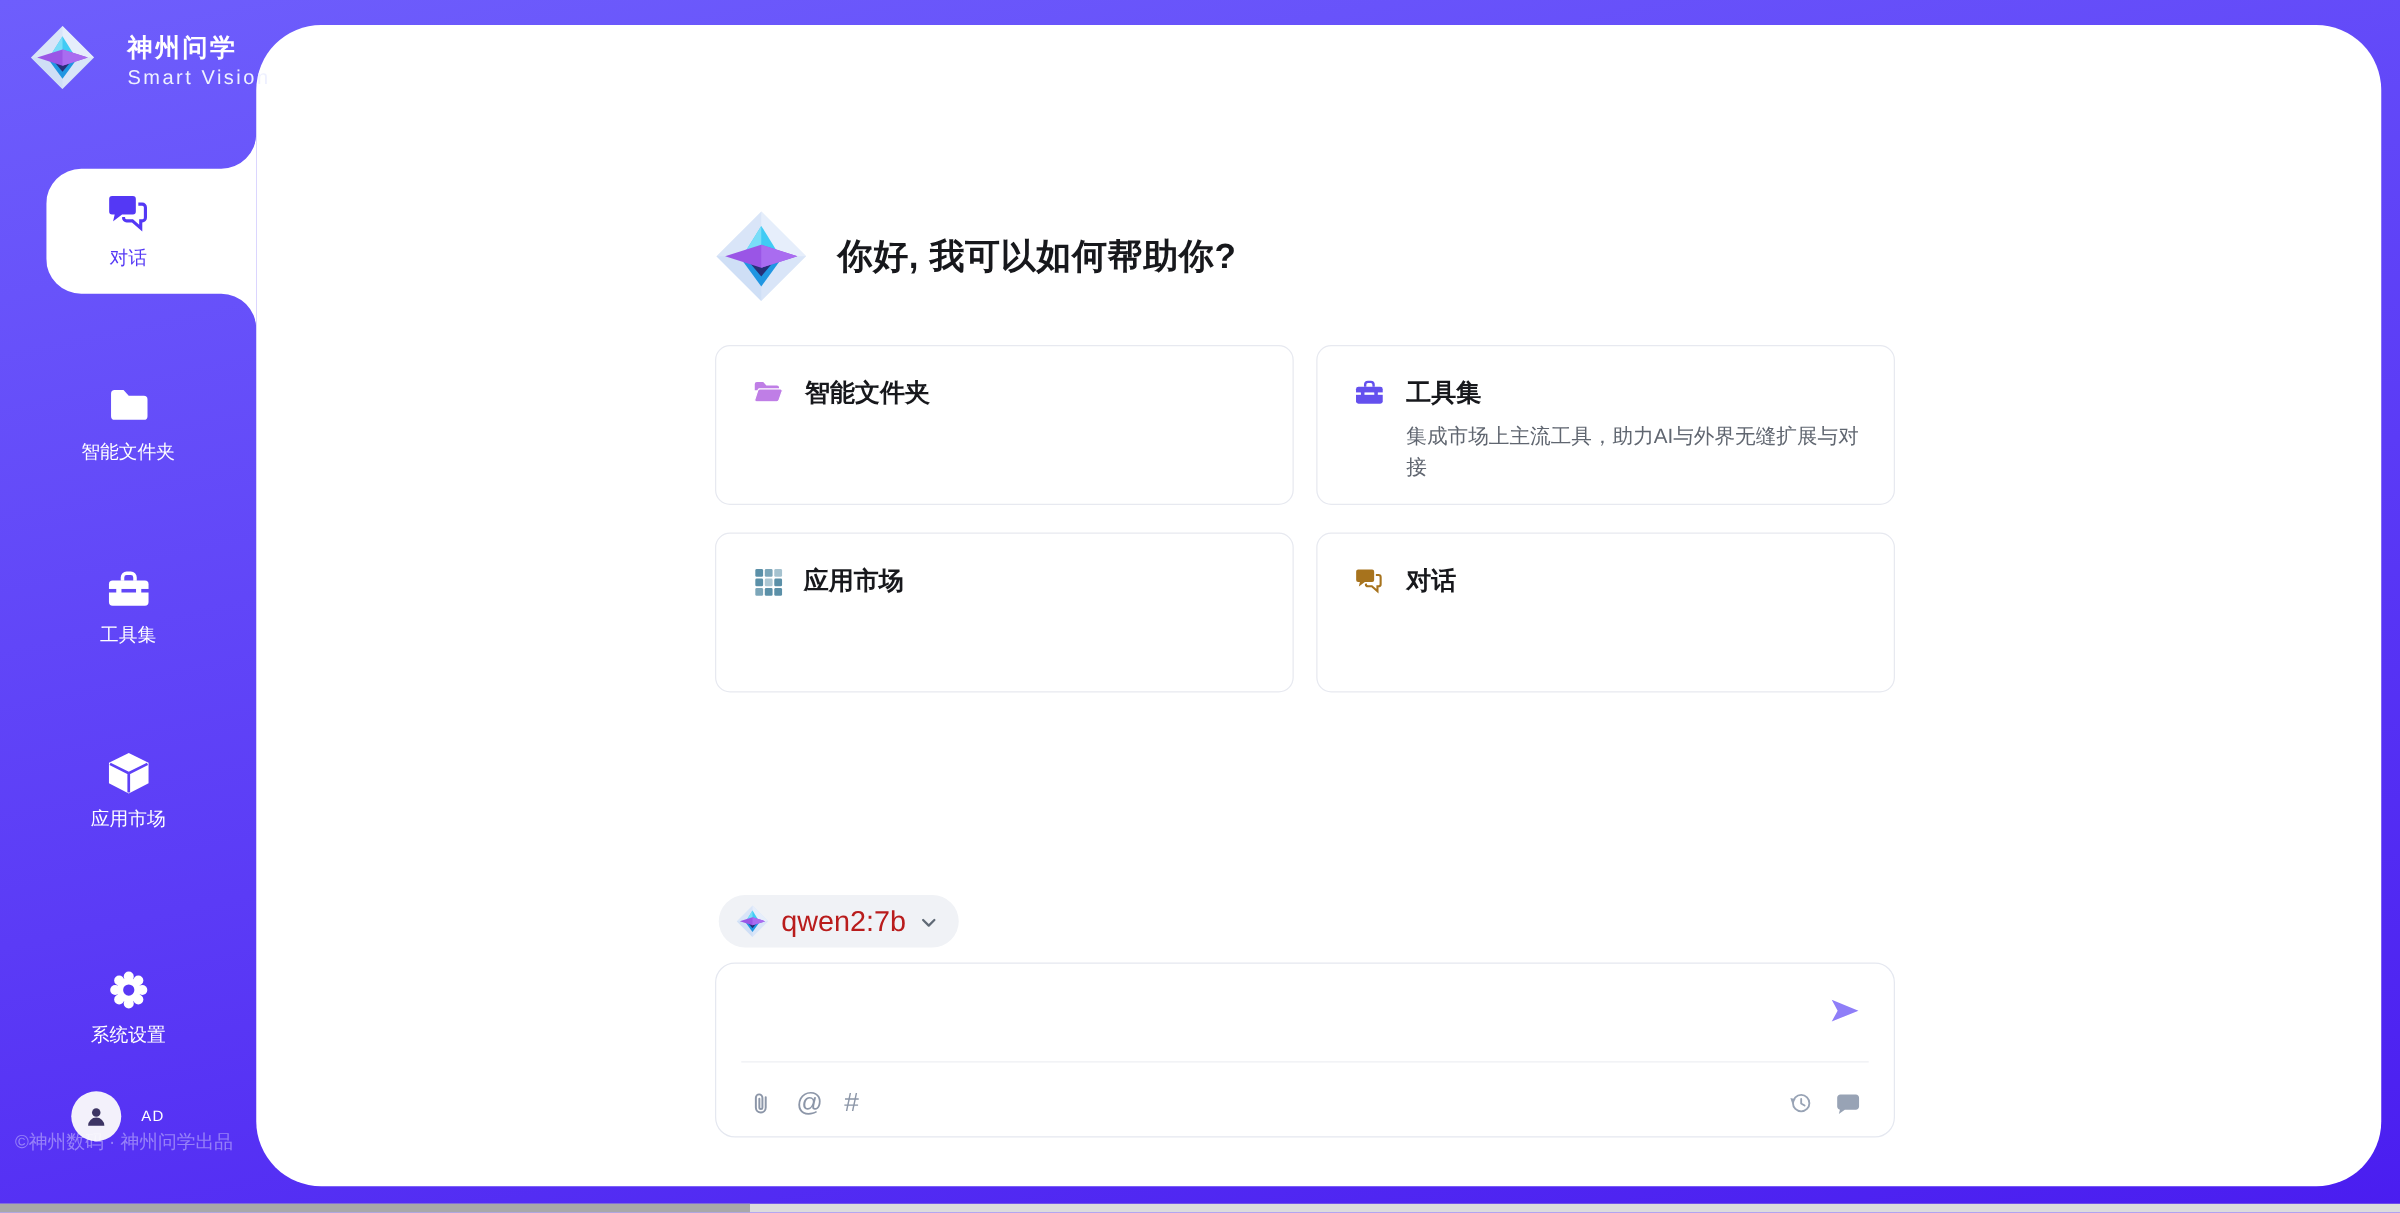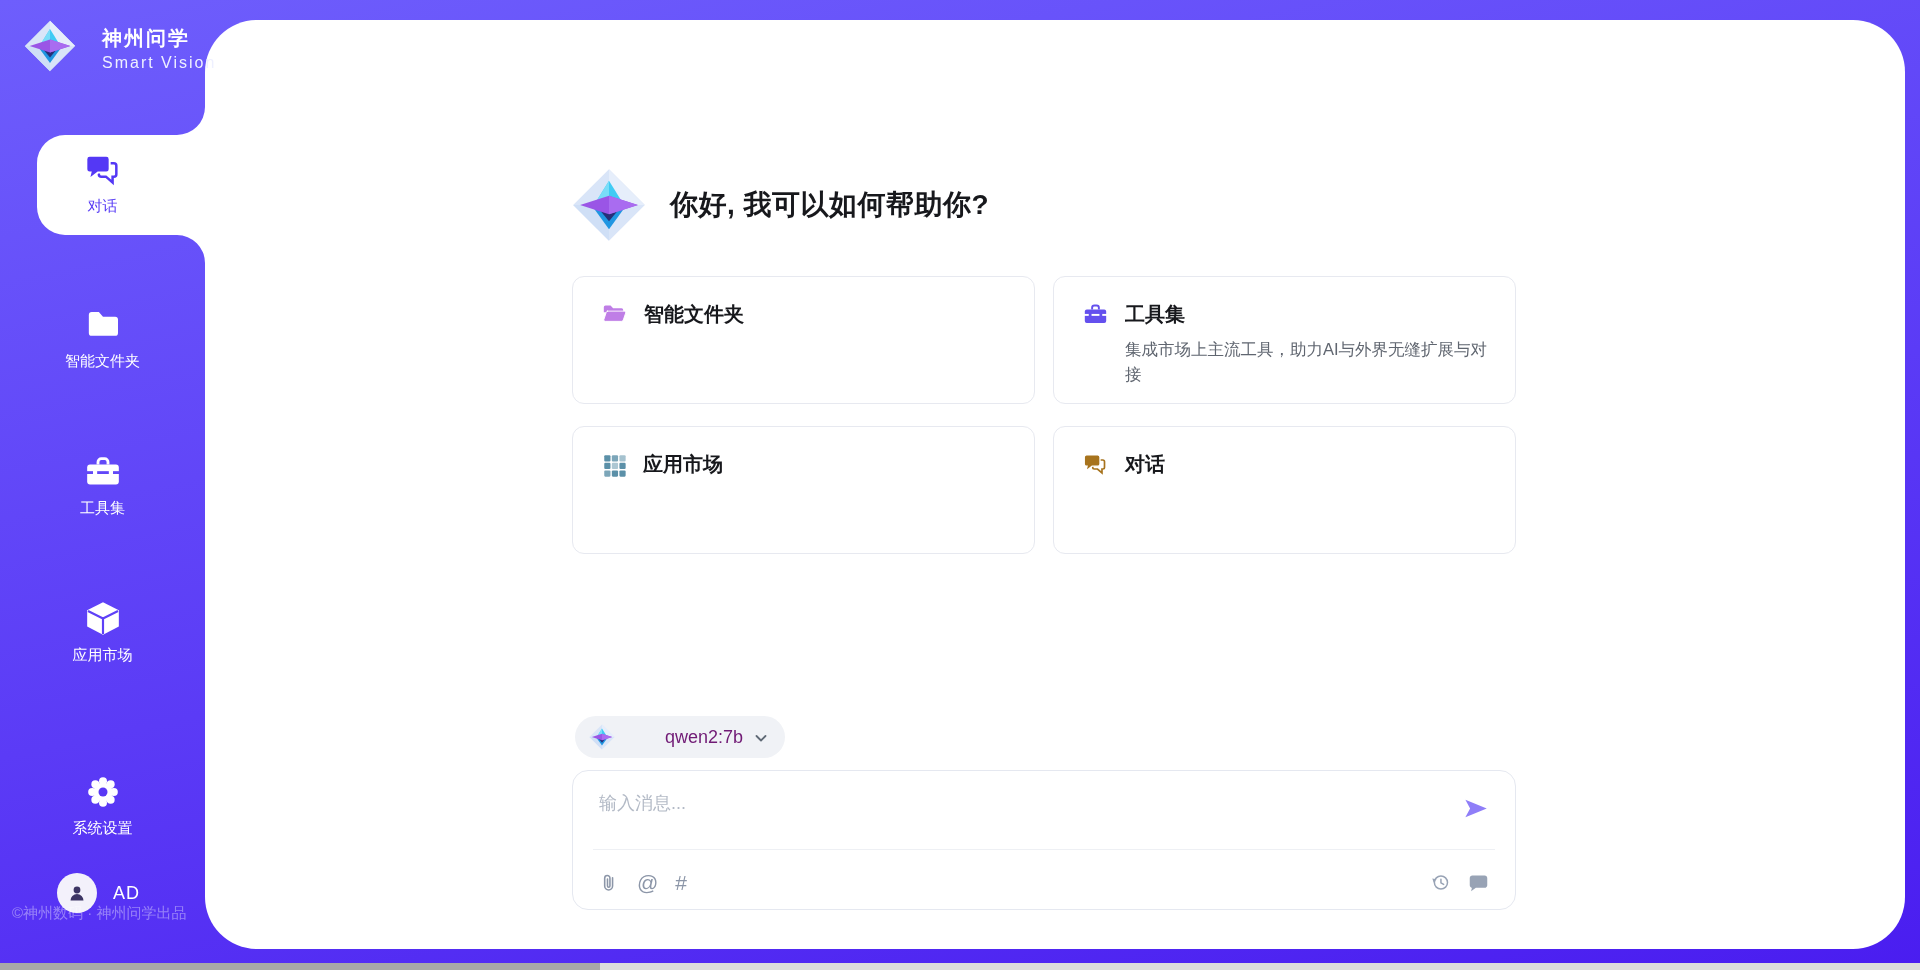--- a/index.html
+++ b/index.html
@@ -21,40 +21,40 @@
   .active-tab-svg { position:absolute; left:37px; top:107px; z-index:1; }
   .nav-item {
     position:absolute; left:0; width:205px; display:flex; flex-direction:column;
     align-items:center; gap:7px; color:#fff; cursor:pointer; z-index:2;
   }
   .nav-item .nav-label { font-size:15px; }
   .nav-item.active { color:var(--c-accent,#5438f5); }
   .nav-item.active .nav-label { font-weight:500; }
   .user-chip { position:absolute; left:57px; top:873px; display:flex; align-items:center; gap:16px; z-index:2; cursor:pointer; }
   .avatar { width:40px; height:40px; border-radius:50%; background:#f3f1fb; display:flex; align-items:center; justify-content:center; color:#3d3564; }
-  .user-name { color:#fff; font-size:18px; font-weight:500; letter-spacing:1px; }
+  .user-name { color:#fff; font-size:12px; font-weight:500; letter-spacing:1px; }
   .side-footer { position:absolute; left:12px; top:904px; width:200px; color:rgba(255,255,255,0.38); font-size:15px; z-index:2; white-space:nowrap; }
   
   .content { position:absolute; left:367px; top:0; width:944px; }
   .greet-row { position:absolute; top:148px; left:0; display:flex; align-items:center; gap:24px; }
   .greet-text { font-size:28px; font-weight:bold; color:var(--c-title,#17181c); letter-spacing:0.5px; }
   .cards { position:absolute; top:256px; left:0; width:944px; display:grid; grid-template-columns:463px 463px; column-gap:18px; row-gap:22px; }
   .card {
     height:128px; background:#fff; border:1px solid var(--c-card-border,#e7e9f0);
     border-radius:12px; padding:24px 26px 0 28px; cursor:pointer;
   }
   .card-head { display:flex; align-items:center; gap:16px; }
   .card-title { font-size:20px; font-weight:bold; color:var(--c-title,#17181c); }
   .card-desc { margin:9px 0 0 43px; font-size:16.5px; line-height:1.5; color:var(--c-desc,#606670); }
   .model-row { position:absolute; top:696px; left:3px; }
   .model-pill {
     display:inline-flex; align-items:center; gap:10px; height:42px; padding:0 16px 0 14px;
     background:var(--c-pill-bg,#f0f2f6); border-radius:21px; cursor:pointer;
   }
-  .model-name { font-size:18px; color:#701a75;margin-left:40px; }
+  .model-name { font-size:23px; color:#b91c1c; }
   .model-pill .chev { color:#606a76; margin-top:2px; }
   
   .composer {
     position:absolute; top:750px; left:0; width:944px; height:140px;
     border:1.5px solid #e5e8f0; border-radius:16px; background:#fff;
   }
   .composer textarea {
     position:absolute; left:26px; top:20px; width:800px; height:52px;
     border:none; outline:none; resize:none; background:transparent;
     font-family:inherit; font-size:18px; color:#333;
@@ -251,21 +251,20 @@
         <span class="model-name">qwen2:7b</span>
         <span class="chev">
           <svg width="16" height="16">
               <use href="#i-chev"></use>
             </svg>
         </span>
       </div>
     </div>
 
     <div class="composer">
-      <textarea placeholder="输入消息..." style=""></textarea>
       <button class="send-btn">
         <span>
           <svg width="27" height="27">
               <use href="#i-send"></use>
             </svg>
         </span>
       </button>
       <div class="composer-divider"></div>
       <div class="composer-foot">
         <div class="foot-group">

